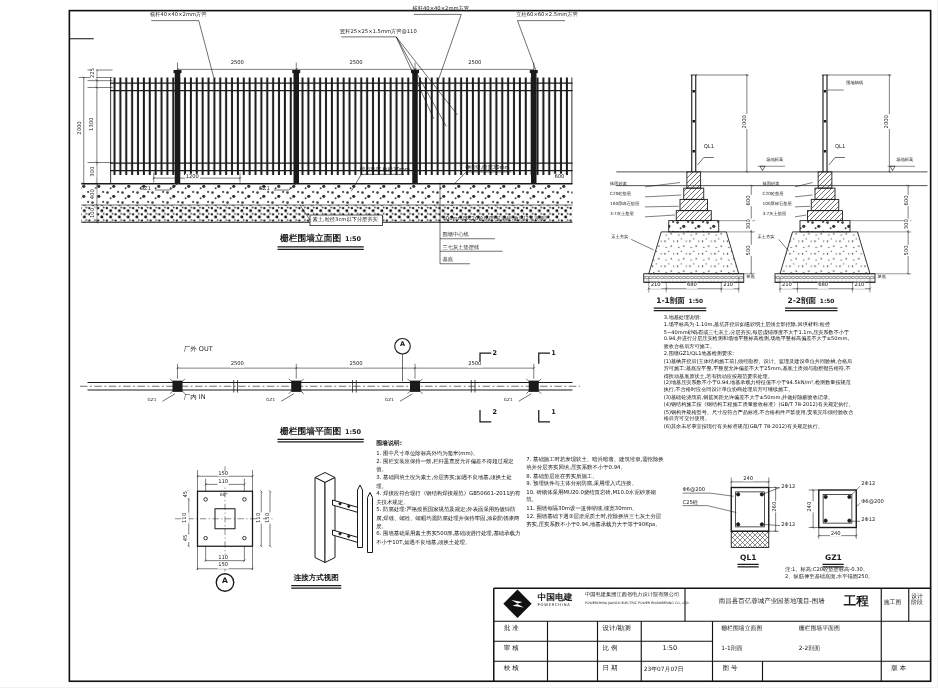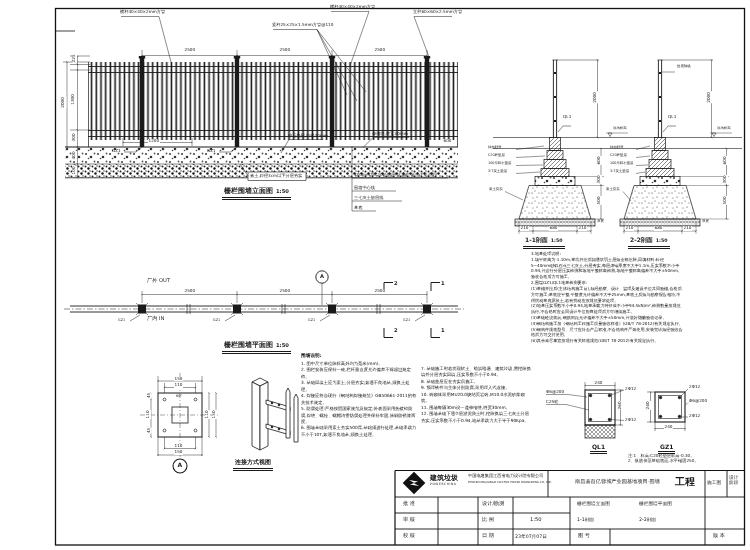--- a/index.html
+++ b/index.html
@@ -546,21 +546,21 @@
   <span class="t dim" style="left:664px;top:424.5px">240</span>
   <span class="t f4" style="left:689px;top:385px">2Φ12</span>
   <span class="t f4" style="left:689px;top:399px">Φ6@200</span>
   <span class="t f4" style="left:689px;top:413.5px">2Φ12</span>
   <div class="dtitle" style="left:658px;top:443px">
     <span class="f6">GZ1</span>
   </div>
   <div class="t f4 pre" style="left:628px;top:454px;white-space:pre-line">注:1、标高:C20砼垫层标高-0.30。
 2、纵筋伸至基础底面,水平锚固250。</div>
 
-  <span class="t f7 b" style="left:430px;top:474px">建筑垃圾</span>
+  <span class="t f7 b" style="left:430px;top:474px">中国电建</span>
   <span class="t" style="left:430px;top:483px;font-size:3px;letter-spacing:0.6px">POWERCHINA</span>
   <span class="t f4" style="left:468px;top:474px">中国电建集团江西省电力设计院有限公司</span>
   <span class="t" style="left:468px;top:482px;font-size:2.6px">POWERCHINA JIANGXI ELECTRIC POWER ENGINEERING CO., LTD.</span>
   <span class="t f5" style="left:575px;top:479px">南昌县百亿蓉城产业园基地项目-围墙</span>
   <span class="t b" style="left:675px;top:476px;font-size:10px">工程</span>
   <span class="t f45" style="left:707px;top:480px">施工图</span>
   <div class="t f45 wrapcell" style="left:729px;top:475px;width:10px">设计阶段</div>
   <span class="t f5" style="left:403px;top:501px">批 准</span>
   <span class="t f5" style="left:403px;top:517px">审 核</span>
   <span class="t f5" style="left:403px;top:533px">校 核</span>

